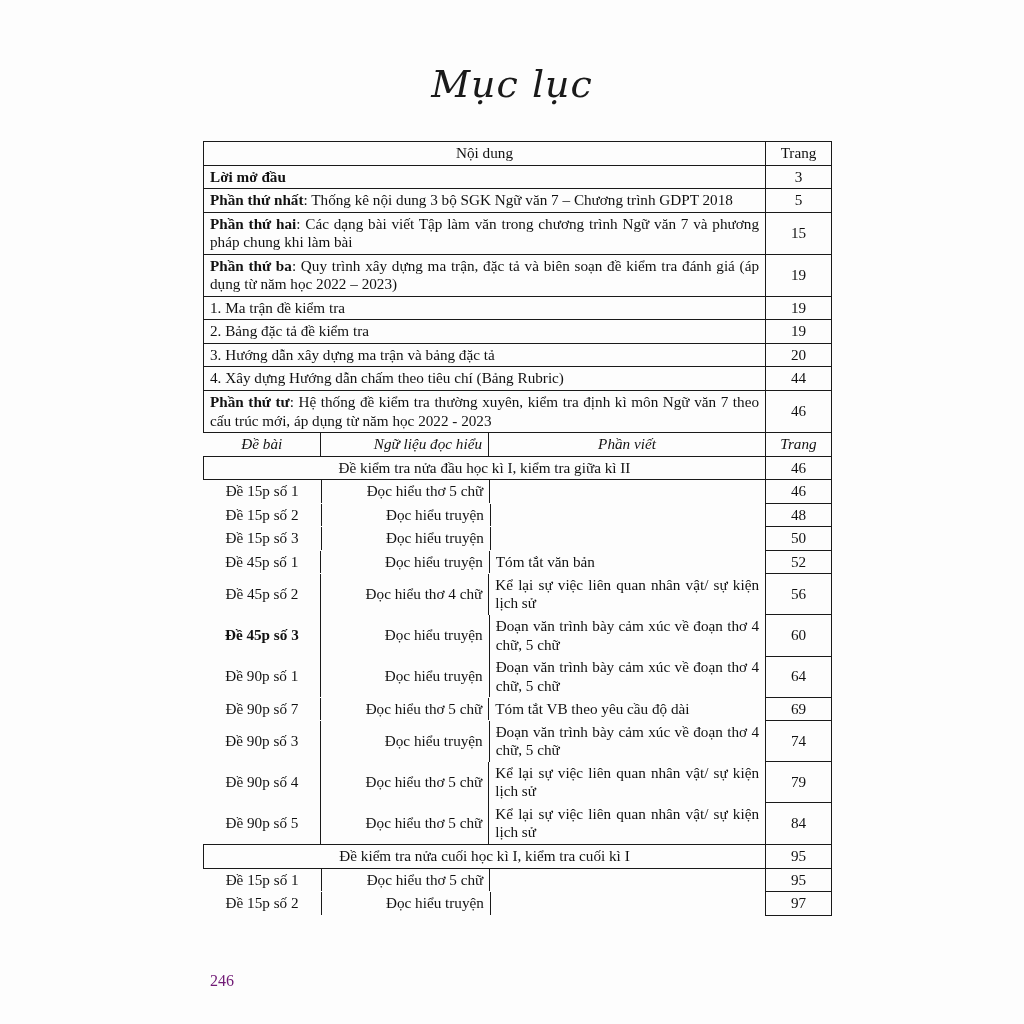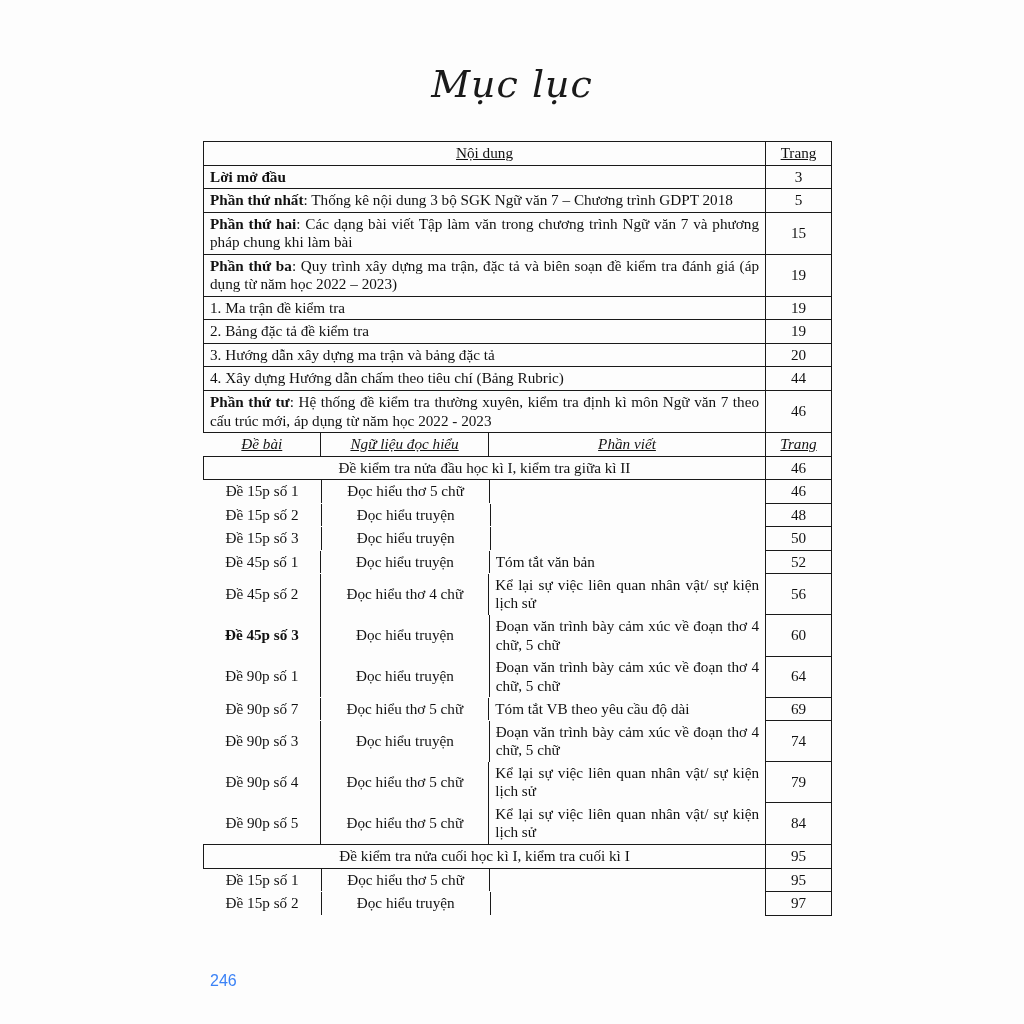--- a/index.html
+++ b/index.html
@@ -45,34 +45,34 @@
   }
   table.toc td, table.toc th {
     border: 1px solid #1a1a1a;
     padding: 2px 6px;
     font-size: 15.2px;
     line-height: 1.22;
     vertical-align: middle;
     font-weight: normal;
   }
   .c-trang   { width: 66px; text-align: center; }
-  .hdr { text-align: center; font-weight: bold; text-decoration: underline; }
+  .hdr { text-align: center; font-weight: bold; }
   .b { font-weight: bold; }
   .center { text-align: center; }
   .row-de   { width: 112px; text-align: center; }
-  .row-ngu  { width: 166px; text-align: center; }
+  .row-ngu  { width: 166px; text-align: right; }
   .row-phan { width: 284px; }
   .j2 { text-align: justify; }
   .pagenum {
     position: absolute;
     left: 210px;
     top: 972px;
     font-size: 16px;
-    color: #3b82f6;
-    font-family: Liberation Sans, sans-serif;
+    color: #701a75;
+    font-family: Liberation Serif, serif;
   }
   .nested-table {
     border-collapse: collapse;
     width: 100%;
   }
 </style>
 </head>
 <body>
 
 <div class="page">

